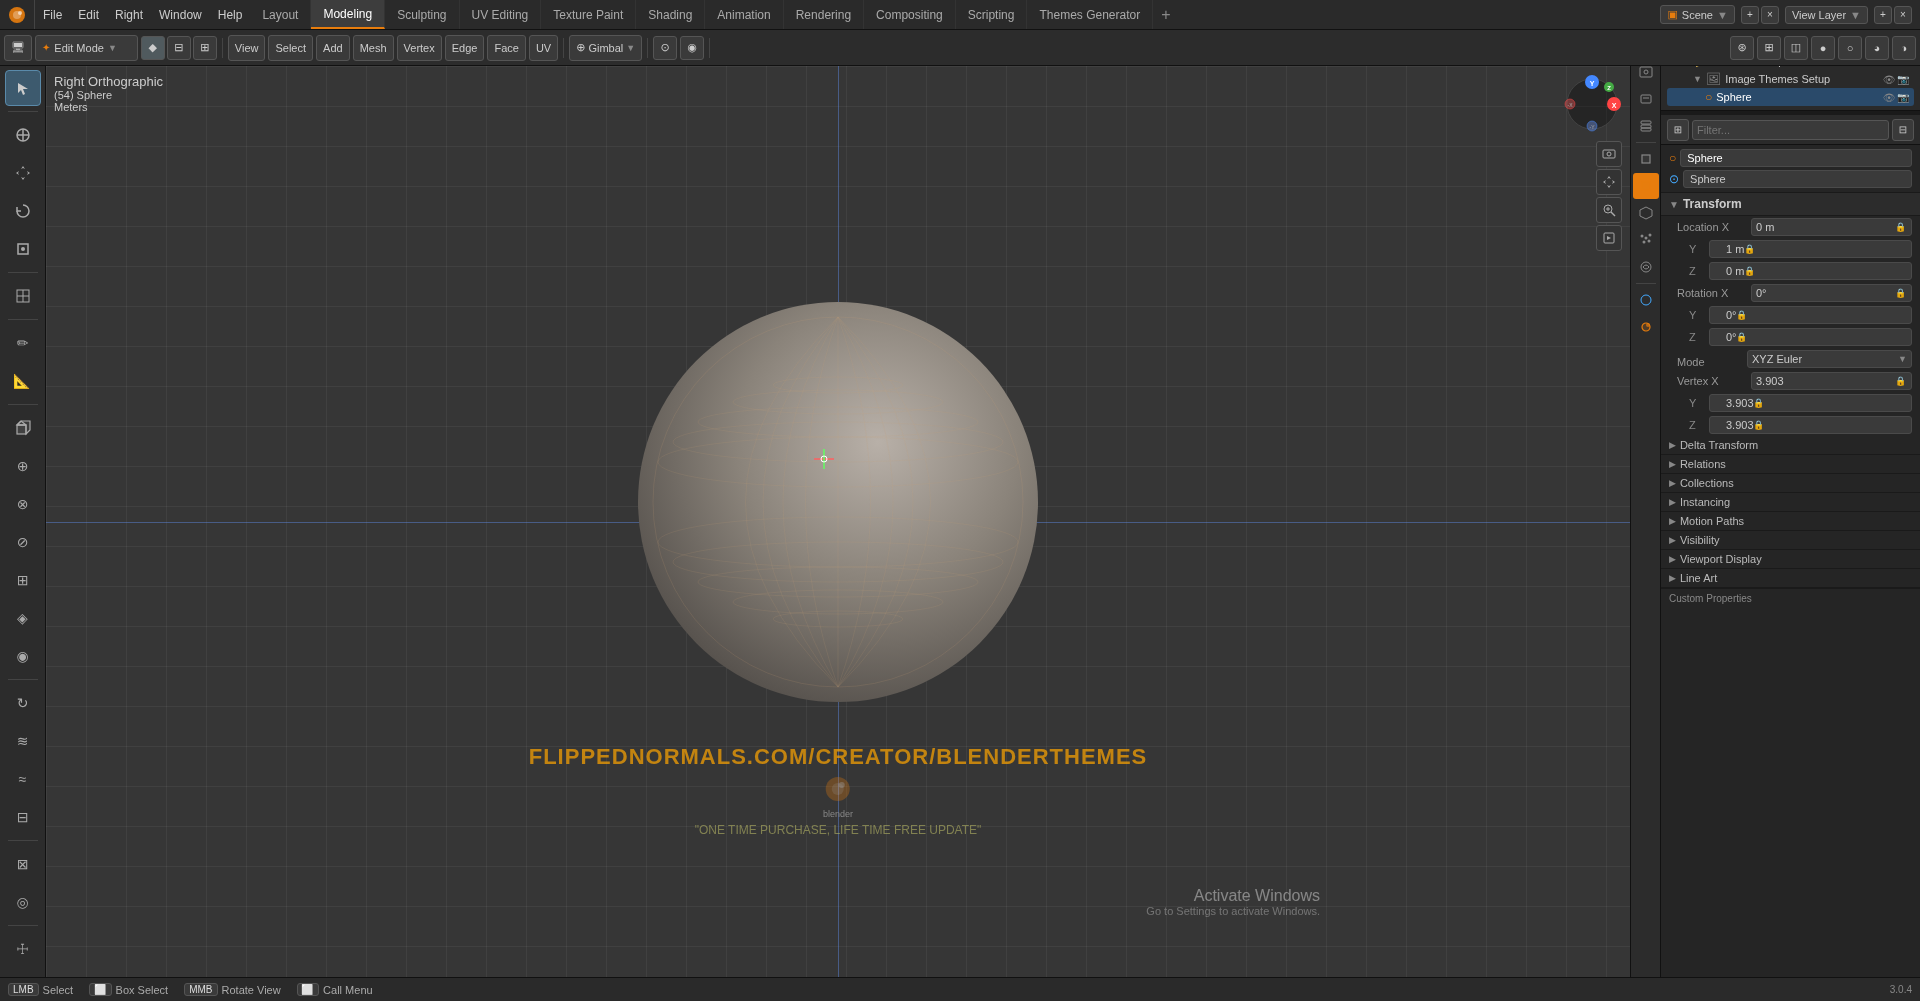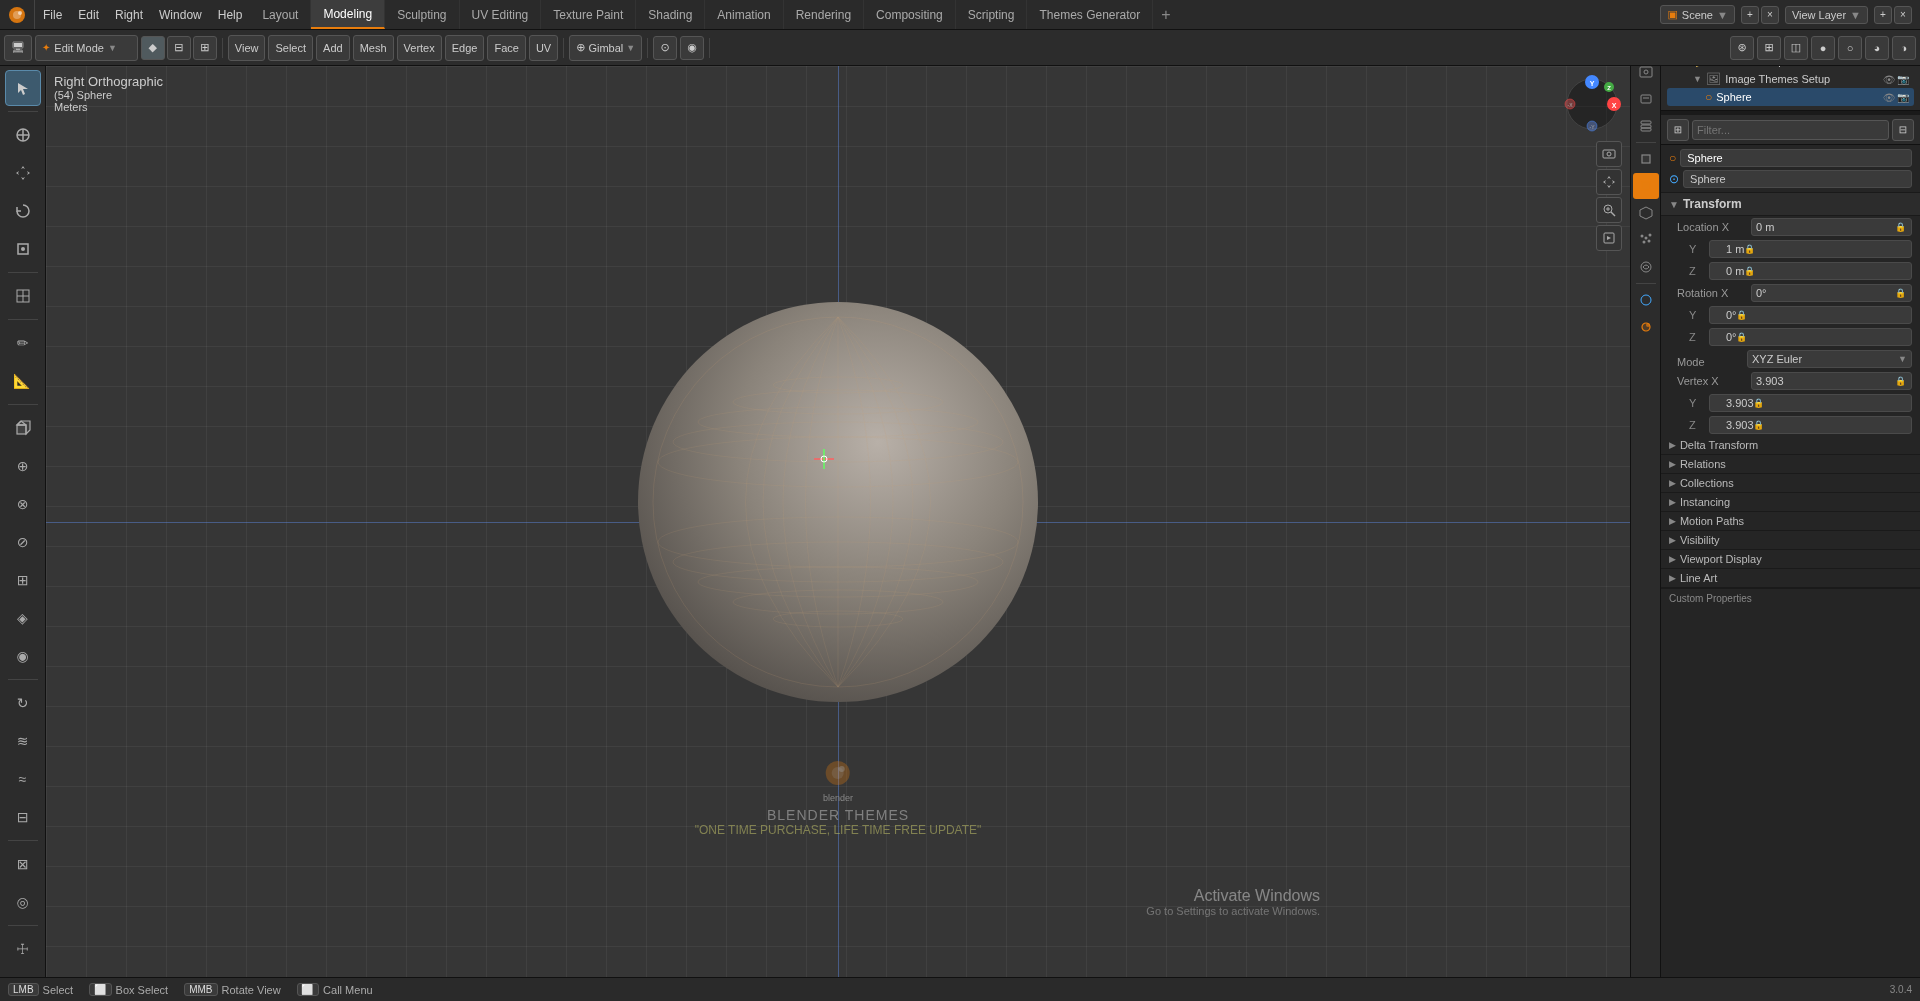--- a/index.html
+++ b/index.html
@@ -818,29 +818,29 @@
     </div>
     <div class="icon-btn" style="width:26px;height:26px;background:#333;border-color:#555;">
       <svg width="14" height="14" viewBox="0 0 14 14">
           <rect x="2" y="2" width="10" height="10" rx="1" stroke="#aaa" stroke-width="1" fill="none"></rect>
           <path d="M5 5 L9 7 L5 9 Z" fill="#aaa"></path>
         </svg>
     </div>
   </div>
 
   <div class="viewport-watermark">
+    <div class="watermark-url">FLIPPEDNORMALS.COM/CREATOR/BLENDERTHEMES</div>
     <div style="text-align:center; margin:4px 0;">
       <svg width="30" height="30" viewBox="0 0 30 30" style="opacity:0.5;">
         <circle cx="15" cy="15" r="12" fill="#e87d0d" opacity="0.6"></circle>
         <circle cx="15" cy="15" r="6" fill="#fff" opacity="0.2"></circle>
         <circle cx="19" cy="11" r="3" fill="#fff" opacity="0.4"></circle>
       </svg>
       <div style="color:#888; font-size:9px; margin-top:2px;">blender</div>
     </div>
-    <div class="watermark-sub">BLENDER THEMES</div>
     <div class="watermark-sub2">"ONE TIME PURCHASE, LIFE TIME FREE UPDATE"</div>
   </div>
 
   <div class="activate-windows">
     <div style="font-size:16px; color:rgba(255,255,255,0.4);">Activate Windows</div>
     <div style="font-size:11px; color:rgba(255,255,255,0.3);">Go to Settings to activate Windows.</div>
   </div>
 </div>
 
 <div id="right-panel">

